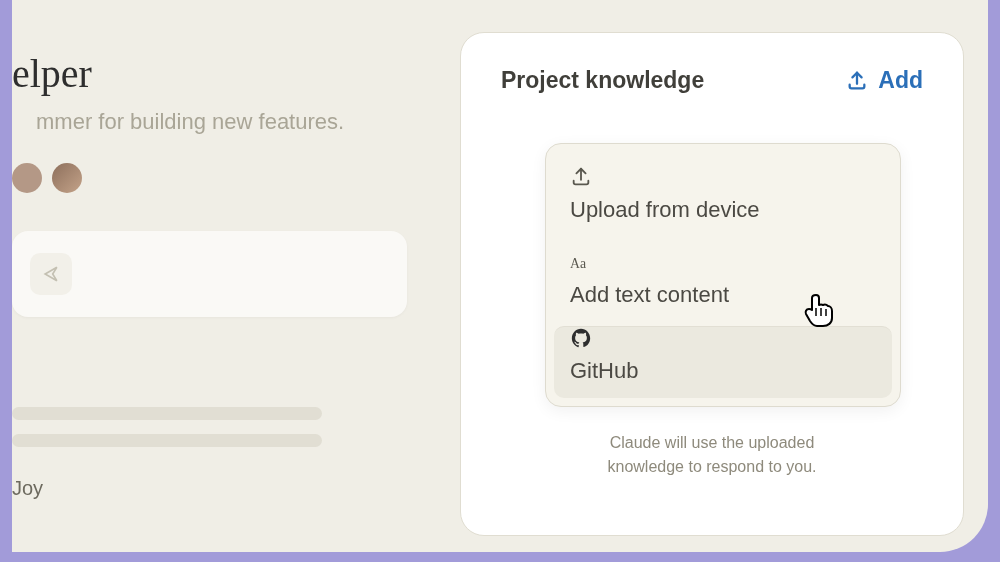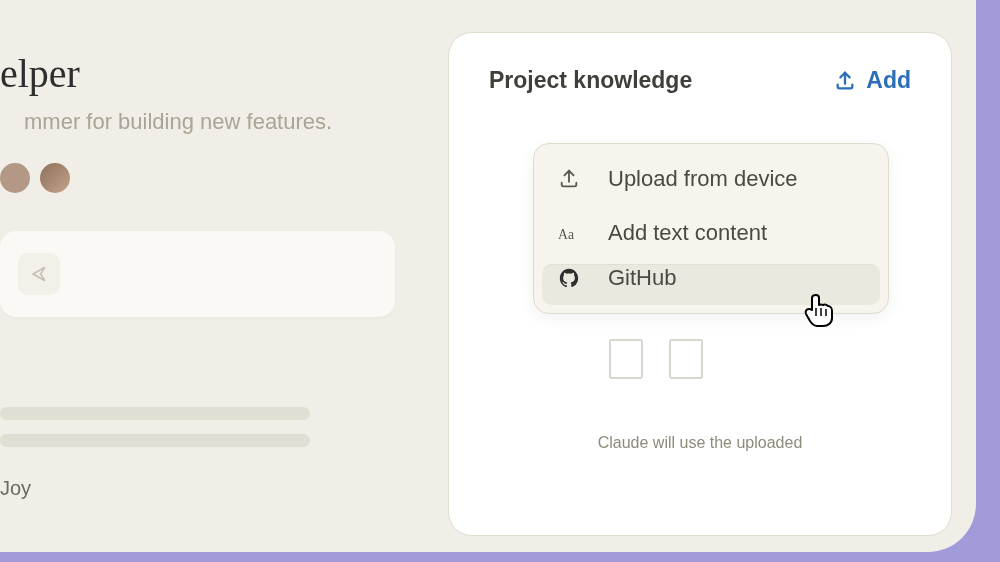--- a/index.html
+++ b/index.html
@@ -11,21 +11,21 @@
       font-family: -apple-system, BlinkMacSystemFont, 'Segoe UI', sans-serif;
       background: #a29bd9;
       width: 1000px;
       height: 562px;
       overflow: hidden;
       position: relative;
     }
     .app-container {
       position: absolute;
       top: 0;
-      left: 0;
+      left: 12px;
       width: 976px;
       height: 552px;
       background: #f0eee6;
       border-bottom-right-radius: 48px;
     }
     .left-panel {
       position: absolute;
       top: 50px;
       left: 0;
       width: 410px;
@@ -136,26 +136,27 @@
       width: 356px;
       background: #f6f4ec;
       border: 1px solid #dedbcf;
       border-radius: 16px;
       padding: 8px;
       box-shadow: 0 4px 16px rgba(0,0,0,0.06);
       z-index: 10;
     }
     .dropdown-item {
       display: flex;
-      align-items: center;
-      gap: 28px;
+      align-items: flex-start;
+      gap: 9px;
       padding: 14px 16px;
       font-size: 22px;
       color: #4b4943;
       border-radius: 10px;
+      flex-direction: column;
     }
     .dropdown-item.divider-above {
       border-top: 1px solid #e2dfd4;
       margin-top: 4px;
       padding-top: 0;
     }
     .dropdown-item.hover {
       background: #ecead f;
       background: #ebe9df;
     }
@@ -242,20 +243,21 @@
       </div>
     </div>
 
     <div class="knowledge-placeholder">
       <div class="doc-icon"></div>
       <div class="doc-icon"></div>
     </div>
 
     <p class="knowledge-desc">
       <span>Claude will use the uploaded</span><br>
+      <span>knowledge  to respond to you.</span>
     </p>
 
     <div class="dropdown">
       <div class="dropdown-item">
         <svg width="22" height="22" viewBox="0 0 24 24" fill="none" stroke="#5a584f" stroke-width="2" stroke-linecap="round" stroke-linejoin="round">
             <path d="M4 16v2a2 2 0 0 0 2 2h12a2 2 0 0 0 2-2v-2"></path>
             <path d="M12 3v12"></path>
             <path d="M7 8l5-5 5 5"></path>
           </svg>
         <span>Upload from device</span>

